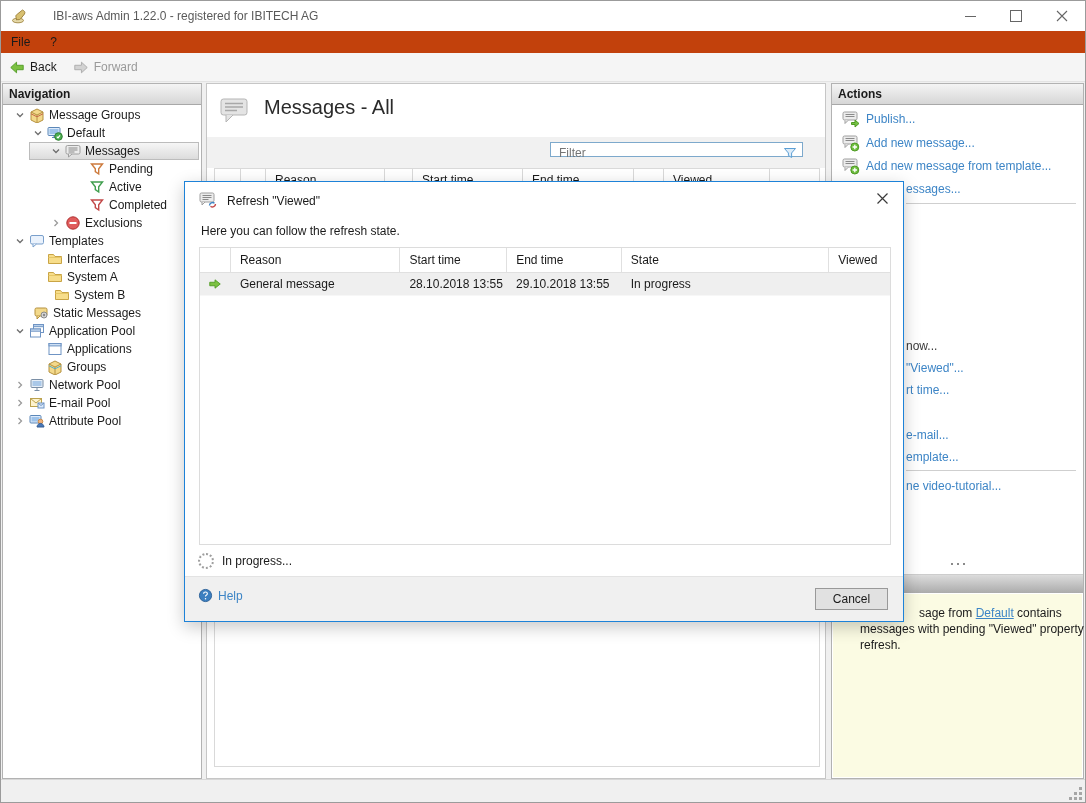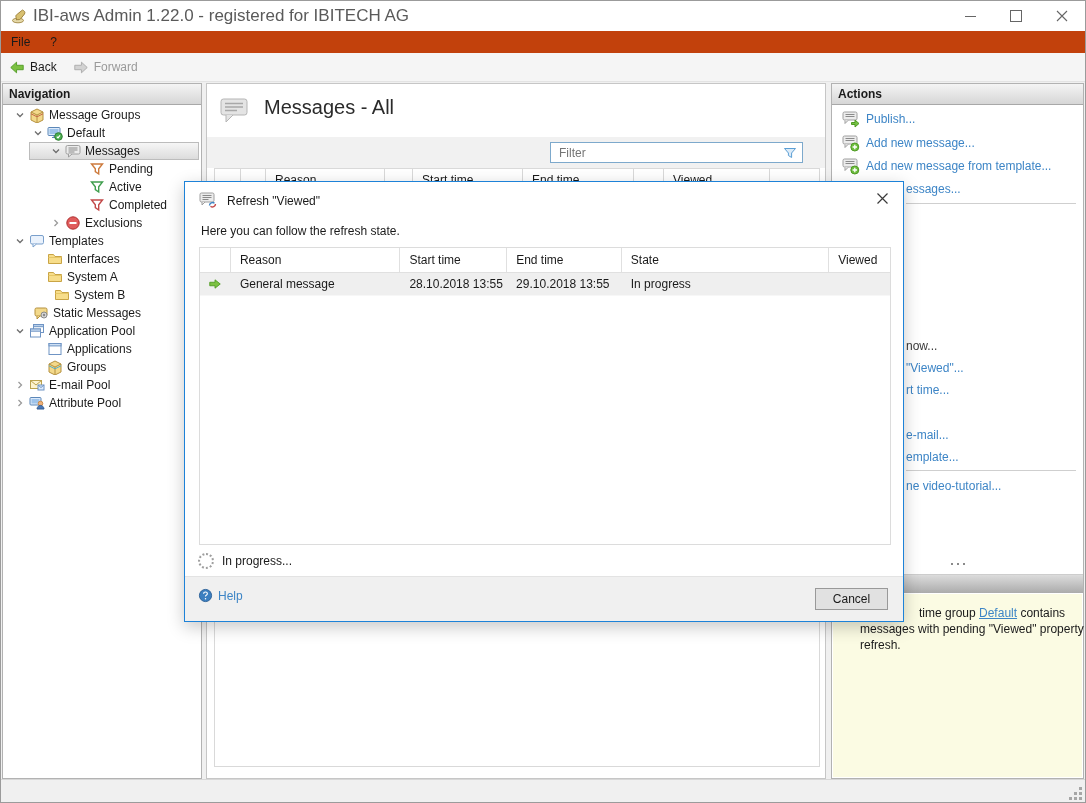--- a/index.html
+++ b/index.html
@@ -1,20 +1,20 @@
 <!DOCTYPE html>
 <html><head>
 <meta charset="utf-8">
 <style>
   html,body{margin:0;padding:0;background:#cfcfcf;font-family:"Liberation Sans","DejaVu Sans",sans-serif;}
   .win{position:relative;width:1086px;height:803px;background:#f0f0f0;border:1px solid #9b9b9b;box-sizing:border-box;overflow:hidden;}
   
   .titlebar{position:absolute;left:0;top:0;right:0;height:30px;background:#fff;display:flex;align-items:center;}
   .t-icon{margin-left:10px;width:18px;height:18px;flex:0 0 auto;}
-  .t-title{margin-left:4px;font-size:17px;color:#5a5a5a;}
+  .t-title{margin-left:24px;font-size:12px;color:#5a5a5a;}
   .t-controls{position:absolute;right:0;top:0;height:30px;display:flex;}
   .tc{width:46px;height:30px;display:flex;align-items:center;justify-content:center;color:#666;}
   .tc-min i{display:block;width:11px;height:1px;background:#666;}
   .tc-max i{display:block;width:10px;height:10px;border:1px solid #666;}
   
   .menubar{position:absolute;left:0;top:30px;right:0;height:22px;background:#c2410c;display:flex;align-items:center;border-bottom:1px solid #f0f0f0;}
   .menu-item{padding:0 10px;font-size:12px;color:#1a1a1a;}
   
   .toolbar{position:absolute;left:0;top:52px;right:0;height:28px;background:#f5f5f5;border-bottom:1px solid #e3e3e3;display:flex;align-items:center;}
   .tool-btn{display:flex;align-items:center;gap:5px;padding:0 8px;font-size:12px;color:#1a1a1a;height:24px;}
@@ -32,21 +32,21 @@
   .tree-row>*{position:relative;}
   .chev{width:18px;height:14px;display:flex;align-items:center;justify-content:center;flex:0 0 auto;}
   .ticon{width:16px;height:16px;margin-right:4px;flex:0 0 auto;}
   .ticon svg{width:16px;height:16px;display:block;}
   .tlabel{white-space:nowrap;}
   
   .main-title-row{position:absolute;left:0;top:0;right:0;height:53px;background:#fff;}
   .main-icon{position:absolute;left:13px;top:13px;width:30px;height:27px;}
   .main-title{position:absolute;left:57px;top:12px;font-size:20px;color:#2b2b2b;}
   .filter-strip{position:absolute;left:0;top:53px;right:0;height:31px;background:#f1f1f1;}
-  .filter-box{position:absolute;left:343px;top:5px;width:253px;height:21px;background:#fff;border:1px solid #7da9cc;box-sizing:border-box;}
+  .filter-box{position:absolute;left:343px;top:5px;width:253px;height:15px;background:#fff;border:1px solid #7da9cc;box-sizing:border-box;}
   .filter-box input{position:absolute;left:0;top:0;width:224px;height:19px;border:0;outline:0;padding:0 0 0 8px;font-size:12px;font-family:inherit;color:#1a1a1a;background:transparent;}
   .filter-box input::placeholder{color:#757575;}
   .funnel-btn{position:absolute;right:4px;top:2px;width:16px;height:16px;}
   .bg-table{position:absolute;left:7px;top:84px;width:606px;height:599px;border:1px solid #d9d9d9;box-sizing:border-box;background:#fff;}
   .bg-thead{display:flex;height:22px;border-bottom:1px solid #d9d9d9;}
   .bg-th{border-right:1px solid #d9d9d9;box-sizing:border-box;font-size:12px;color:#1a1a1a;padding:4px 0 0 9px;overflow:hidden;white-space:nowrap;}
   
   .action-item{position:absolute;left:10px;display:flex;align-items:center;height:22px;gap:6px;}
   .action-item svg{width:18px;height:18px;flex:0 0 auto;}
   .action-label{font-size:12px;color:#3d85c6;white-space:nowrap;}
@@ -328,20 +328,35 @@
             <svg viewBox="0 0 16 16">
               <path d="M2 5l6-3 6 3v8l-6 3-6-3z" fill="#f3d98b" stroke="#b5913f"></path>
               <path d="M2 5l6 3 6-3" fill="none" stroke="#b5913f"></path>
               <path d="M8 8v8" stroke="#b5913f"></path>
               <path d="M2 6.8l6 3 6-3" stroke="#58aec8" fill="none"></path>
             </svg>
           </span>
         <span class="tlabel">Groups</span>
       </div>
 
+      <div class="tree-row" style="padding-left:8px">
+        <span class="chev">
+            <svg width="12" height="12" viewBox="0 0 12 12">
+              <path d="M4.5 3l3 3-3 3" stroke="#9a9a9a" fill="none" stroke-width="1.3"></path>
+            </svg>
+          </span>
+        <span class="ticon">
+            <svg viewBox="0 0 16 16">
+              <rect x="2" y="2.5" width="12" height="8" rx="1" fill="#e7eef6" stroke="#7b8fa6"></rect>
+              <rect x="3.5" y="4" width="9" height="5" fill="#aac8e8"></rect>
+              <path d="M5.5 13.5h5M8 10.5v3" stroke="#7b8fa6"></path>
+            </svg>
+          </span>
+        <span class="tlabel">Network Pool</span>
+      </div>
 
       <div class="tree-row" style="padding-left:8px">
         <span class="chev">
             <svg width="12" height="12" viewBox="0 0 12 12">
               <path d="M4.5 3l3 3-3 3" stroke="#9a9a9a" fill="none" stroke-width="1.3"></path>
             </svg>
           </span>
         <span class="ticon">
             <svg viewBox="0 0 16 16">
               <rect x="1.5" y="3.5" width="11" height="8" fill="#fdf3cf" stroke="#bba24e"></rect>
@@ -445,21 +460,21 @@
     </div>
 
     <div class="grip-dots">
         <i></i>
         <i></i>
         <i></i>
       </div>
     <div class="gray-bar"></div>
 
     <div class="info-box">
-      <div class="info-line1"><span>time group </span><a href="#">Default</a><span> contains</span></div>
+      <div class="info-line1"><span>sage from </span><a href="#">Default</a><span> contains</span></div>
       <div class="info-line2">messages with pending "Viewed" property</div>
       <div class="info-line3">refresh.</div>
     </div>
   </div>
 
   <div class="frag" style="top:181px">essages...</div>
   <div class="psep" style="top:202px"></div>
   <div class="frag dark" style="top:338px">now...</div>
   <div class="frag" style="top:360px">"Viewed"...</div>
   <div class="frag" style="top:382px">rt time...</div>

